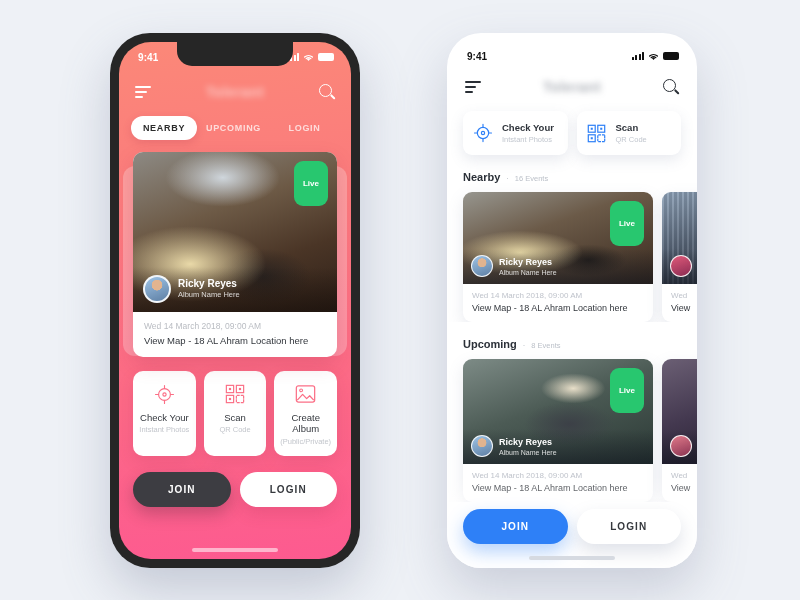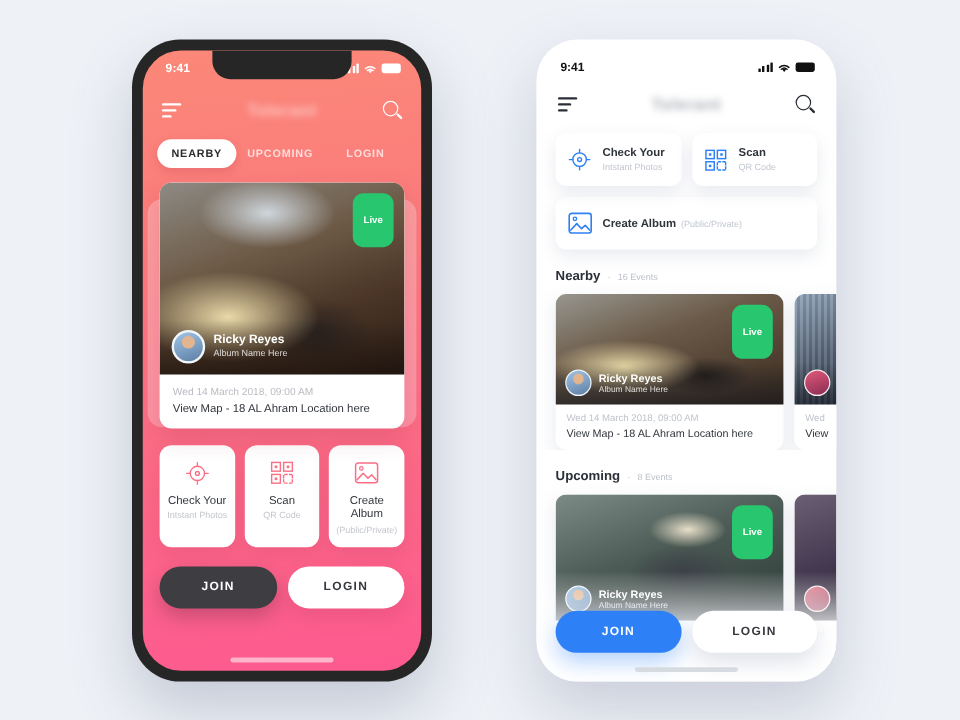--- a/index.html
+++ b/index.html
@@ -424,32 +424,20 @@
             <path d="M13 12.5h3.2M12.5 13v3.2M20.5 12.5h-3.2M20.5 13v3.2M13 20.5h3.2M12.5 20v-3.2M20.5 20.5h-3.2M20.5 20v-3.2" stroke="#2e80f7" stroke-width="1.4" fill="none"></path>
           </svg>
         </div>
         <div>
           <div class="q-t">Scan</div>
           <div class="q-s">QR Code</div>
         </div>
       </div>
     </div>
 
-    <div class="qcard wide">
-      <div class="q-ico">
-        <svg width="21" height="20" viewBox="0 0 22 20">
-          <rect x="1.4" y="1.4" width="19.2" height="17.2" rx="2.2" fill="none" stroke="#2e80f7" stroke-width="1.4"></rect>
-          <circle cx="6.4" cy="6.2" r="1.5" fill="none" stroke="#2e80f7" stroke-width="1.2"></circle>
-          <path d="M2.4 16.4l5.6-6 4.2 4.4 3.2-3 4.2 4.6" fill="none" stroke="#2e80f7" stroke-width="1.4" stroke-linejoin="round"></path>
-        </svg>
-      </div>
-      <div class="q-t">
-        <span>Create Album</span><span class="q-inline">(Public/Private)</span>
-      </div>
-    </div>
 
     <div class="sechead">
       <span class="sec-t">Nearby</span>
       <span class="sec-dot">·</span>
       <span class="sec-c">16 Events</span>
     </div>
     <div class="hscroll">
       <div class="card2">
         <div class="c2photo food">
           <div class="live">Live</div>

